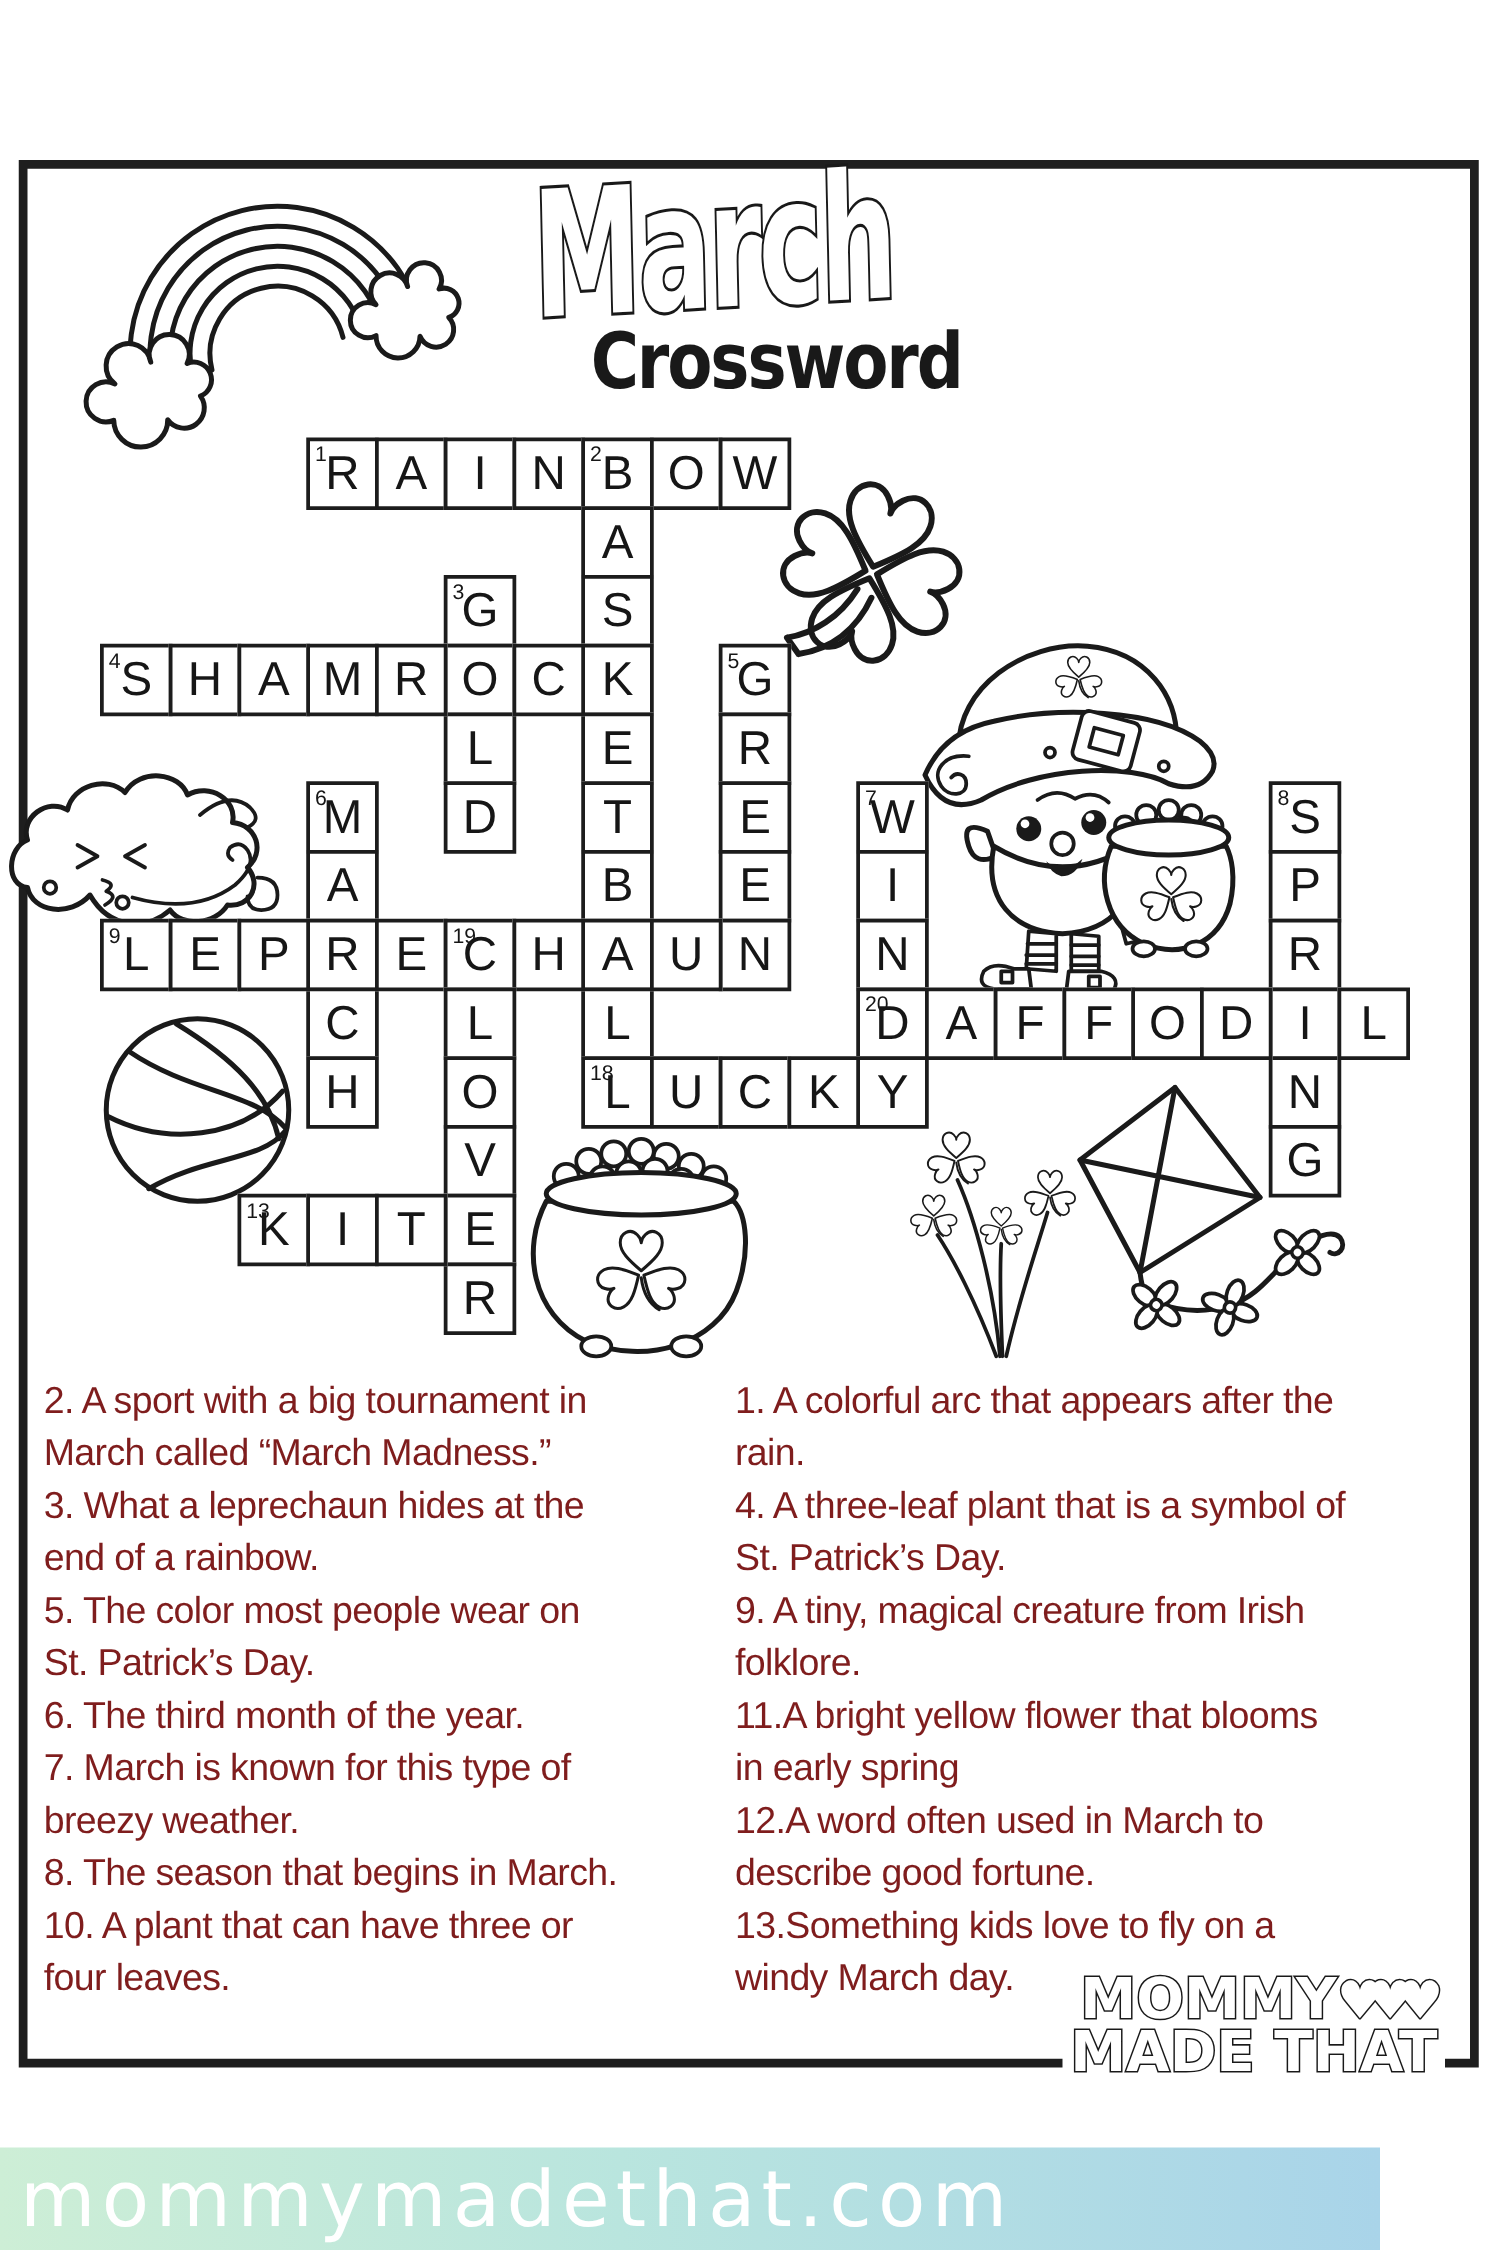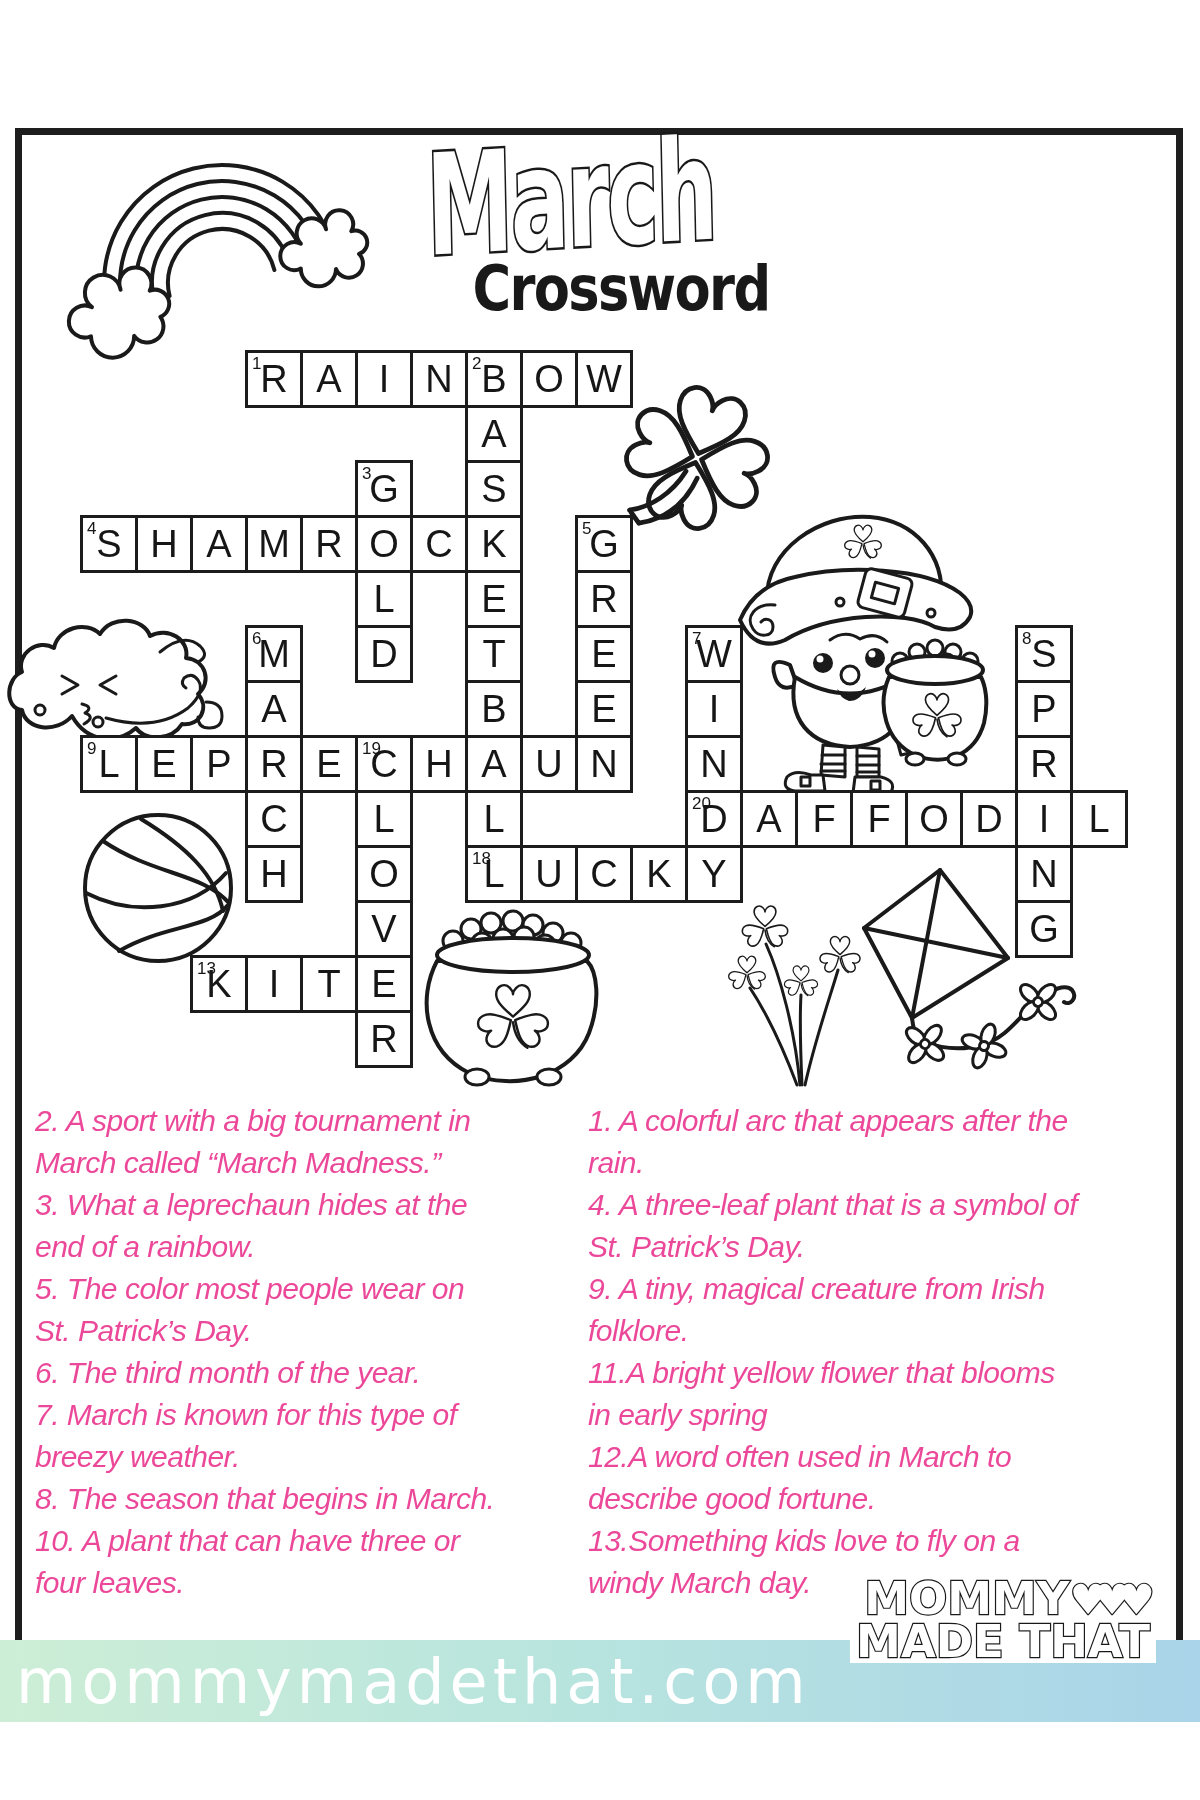--- a/index.html
+++ b/index.html
@@ -27,30 +27,30 @@
   .cell{position:absolute;width:58px;height:58px;box-sizing:border-box;background:#fff;
         border:3px solid #1c1c1c;display:flex;align-items:center;justify-content:center;}
   .cell .letter{font-size:38px;line-height:1;color:#161616;}
   .cell .cnum{position:absolute;top:1px;left:4px;font-size:17px;color:#161616;}
   
   .clue-head{position:absolute;top:1022px;font-family:"DejaVu Sans",sans-serif;
       font-weight:bold;font-size:74px;line-height:1;color:#141414;z-index:2;}
   #down-head{left:30px;}
   #across-head{left:590px;}
   .clue-text{position:absolute;top:1100px;white-space:pre-line;font-size:30px;line-height:42px;
-      letter-spacing:-.5px;color:#ec4899;z-index:2;font-style:italic;}
+      letter-spacing:-.5px;color:#7f1d1d;z-index:2;}
   #down-text{left:35px;width:545px;}
   #across-text{left:588px;width:600px;}
   
   #logo{position:absolute;left:850px;top:1578px;width:306px;background:#fff;text-align:center;
       font-family:"DejaVu Sans",sans-serif;font-weight:bold;font-size:45px;line-height:42px;
       color:#fff;-webkit-text-stroke:2.4px #191919;paint-order:stroke fill;z-index:4;letter-spacing:0px;}
   #logo .hearts{letter-spacing:-13px;font-size:.92em;}
   
-  #footer{position:absolute;left:0;top:1640px;width:1200px;height:82px;z-index:1;
+  #footer{position:absolute;left:0;top:1718px;width:1104px;height:82px;z-index:1;
       background:linear-gradient(90deg,var(--foot-l) 0%,var(--foot-m) 45%,var(--foot-r) 100%);}
   #footer span{display:block;margin-left:16px;font-size:62px;line-height:84px;color:#ffffff;
       letter-spacing:5px;font-family:"DejaVu Sans",sans-serif;}
 </style>
 </head>
 <body>
 
 <div id="canvas" style="--foot-l: #cdeed6; --foot-m: #b9e5de; --foot-r: #a9d4e9;">
 
   <div id="frame"></div>

